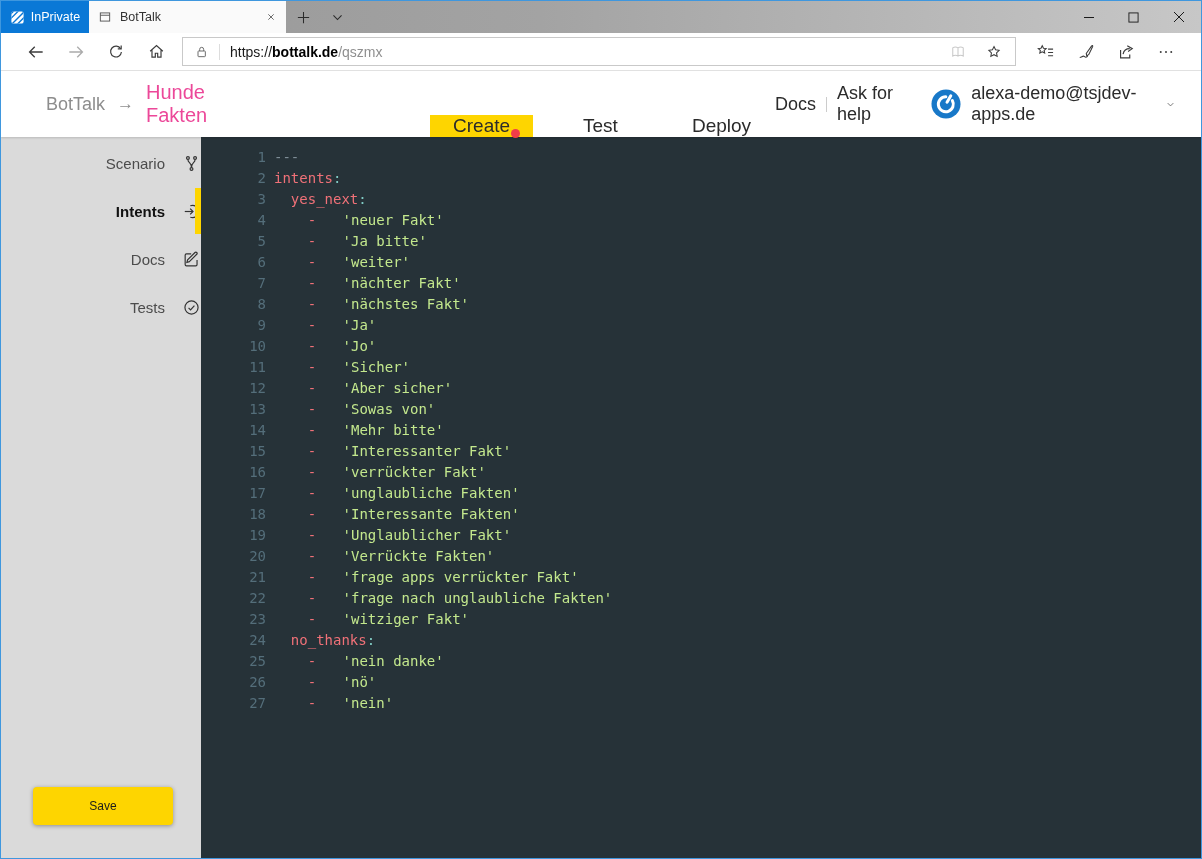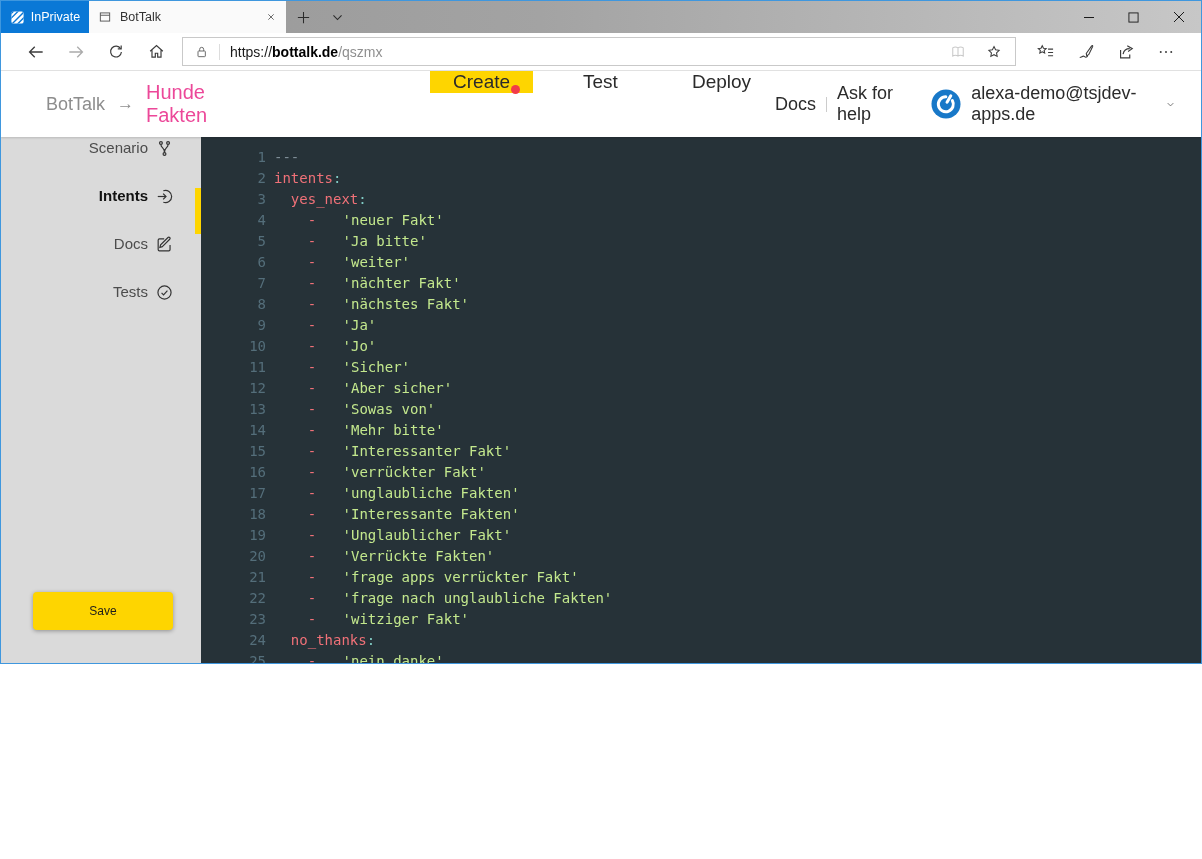--- a/index.html
+++ b/index.html
@@ -1,20 +1,20 @@
 <!DOCTYPE html>
 <html style="--accent-yellow: #fed500; --inprivate-blue: #0a78d6; --window-border: #3f97de; --avatar-blue: #1878c8; --notification-red: #f23c49; --sidebar-bg: #dadada; --editor-bg: #263238; --gutter: #546e7a; --yaml-key: #f07178; --yaml-colon: #80cbc4; --yaml-dash: #f07178; --yaml-string: #c3e88d; --yaml-doc: #7e8d96;"><head>
 <meta charset="utf-8">
 <style>
   * { margin:0; padding:0; box-sizing:border-box; }
   html,body { width:1202px; height:859px; background:#fff; }
   body { font-family:"Liberation Sans", sans-serif; }
 
   .window{
-    width:1202px; height:664px;
+    width:1202px; height:859px;
     border:1px solid var(--window-border,#3f97de);
     display:flex; flex-direction:column; background:#fff; overflow:hidden;
   }
 
   
   .titlebar{ flex:0 0 32px; display:flex; align-items:stretch;
     background:linear-gradient(90deg,#969696 0%,#a3a3a3 45%,#c7c7c7 100%); }
   .inprivate{ width:88px; background:var(--inprivate-blue,#0a78d6); color:#fff;
     display:flex; align-items:center; justify-content:center; gap:6px; font-size:12.5px; }
   .tab{ width:197px; background:#fafafa; display:flex; align-items:center; padding:0 9px; gap:8px; cursor:default; }
@@ -40,39 +40,39 @@
   .urlbar-icons .dark{ color:#3d3d3d; }
   .nav-right{ display:flex; align-items:center; }
 
   
   .site-header{ flex:0 0 66px; background:#fff; display:flex; align-items:stretch;
     box-shadow:0 1px 2px rgba(0,0,0,.15); position:relative; z-index:2; }
   .brand{ display:flex; align-items:center; padding-left:45px; gap:12px; }
   .brand-name{ font-size:18px; color:#8d8d8d; cursor:pointer; }
   .brand-arrow{ font-size:17px; color:#8d8d8d; }
   .project-name{ font-size:20px; color:#ec4899; }
-  .main-nav{ display:flex; align-items:flex-start; margin-left:188px;gap:26px; }
+  .main-nav{ display:flex; align-items:flex-end; margin-left:188px;gap:26px; }
   .nav-item{ display:flex; align-items:center; padding:0 24px; font-size:19px; color:#2b2b2b;
     position:relative; cursor:pointer; }
   .nav-item.active{ background:var(--accent-yellow,#fed500); padding:0 23px; }
   .nav-item .dot{ position:absolute; top:14px; right:13px; width:9px; height:9px;
     border-radius:50%; background:var(--notification-red,#f23c49); }
   .header-right{ margin-left:auto; display:flex; align-items:center; padding-right:26px;
     font-size:18px; color:#2b2b2b; gap:10px; }
   .hlink{ cursor:pointer; }
   .vdiv{ width:1px; height:15px; background:#ccc; }
   .avatar{ width:30px; height:30px; margin-left:6px; cursor:pointer; }
   .acct{ display:flex; align-items:center; gap:7px; cursor:pointer; }
 
   
   .main{ flex:1; display:flex; min-height:0; }
   .sidebar{ flex:0 0 200px; background:var(--sidebar-bg,#dadada); position:relative; }
   .side-nav{ padding-top:2px; }
-  .side-item{ height:48px; display:flex; align-items:flex-start; justify-content:flex-end;
-    gap:7px; padding-right:27px; position:relative; font-size:15px; color:#4c4c4c; cursor:pointer; }
+  .side-item{ height:48px; display:flex; align-items:center; justify-content:flex-end;
+    gap:17px; position:relative; font-size:15px; color:#4c4c4c; cursor:pointer; }
   .side-item .icon{ display:flex; color:#333; }
   .side-item .icon svg{ width:19px; height:19px; display:block; }
   .side-item.active{ color:#121212; font-weight:bold; }
   .side-item.active::after{ content:""; position:absolute; right:0; top:1px; height:46px; width:6px;
     background:var(--accent-yellow,#fed500); }
   .save{ position:absolute; left:32px; bottom:33px; width:140px; height:38px;
     background:var(--accent-yellow,#fed500); border:0; border-radius:4px; font-size:12px;
     font-family:inherit; color:#1c1c1c; box-shadow:0 1px 4px rgba(0,0,0,.35); cursor:pointer; }
 
   

